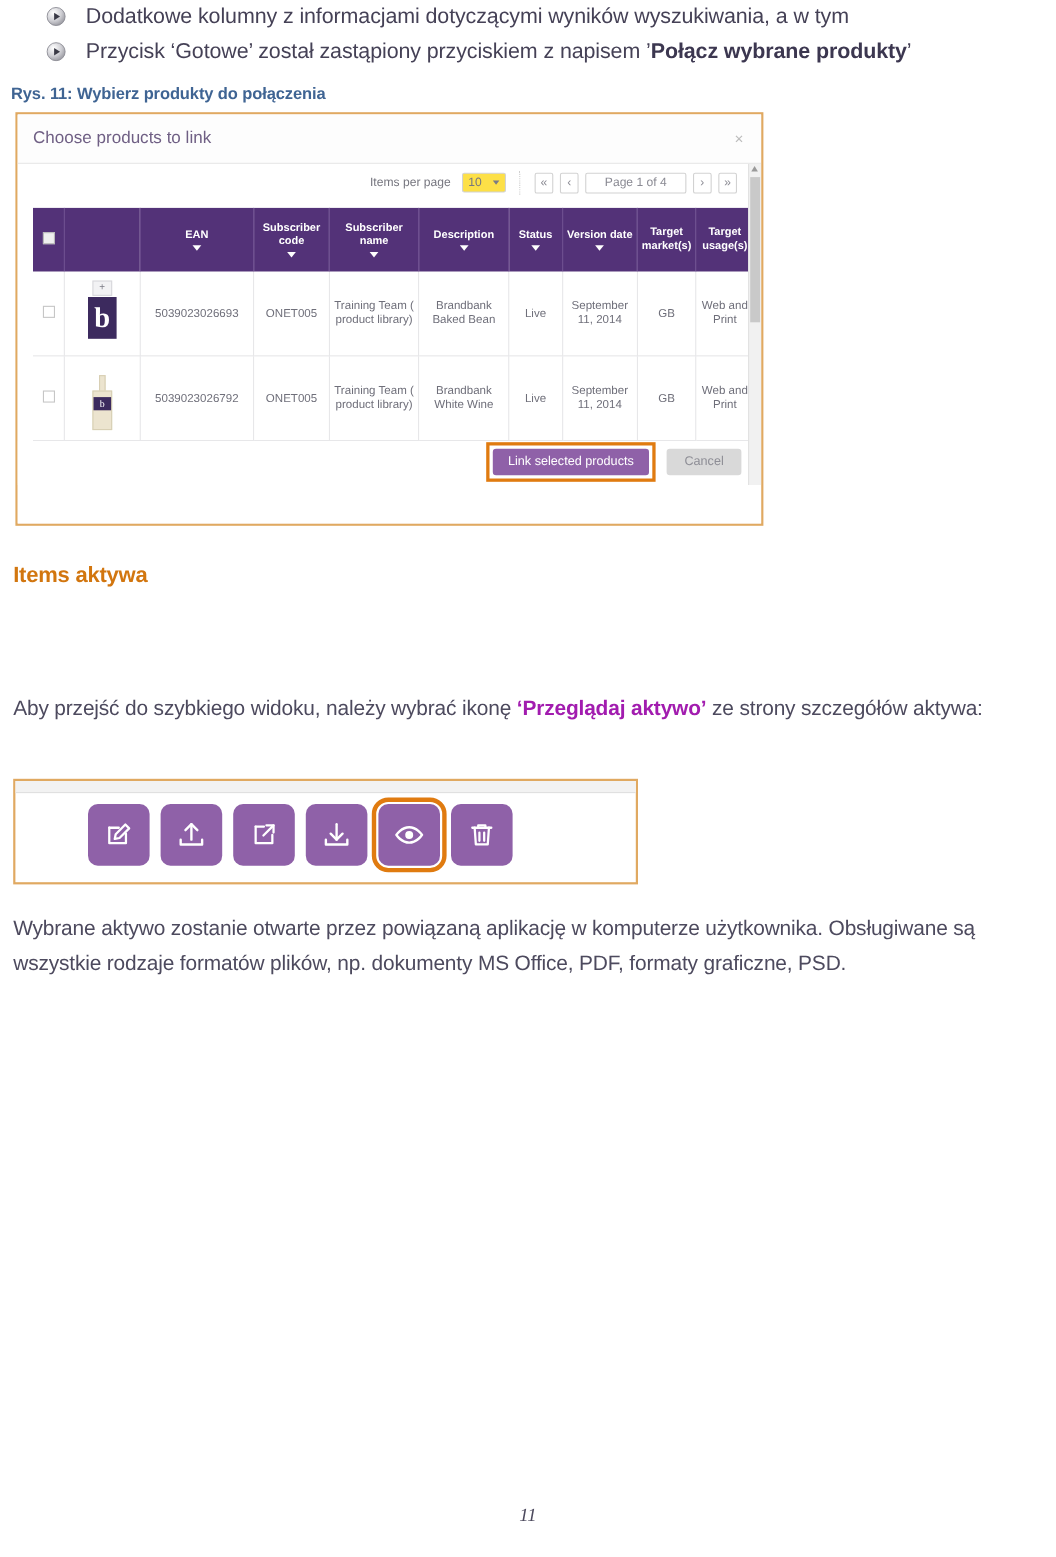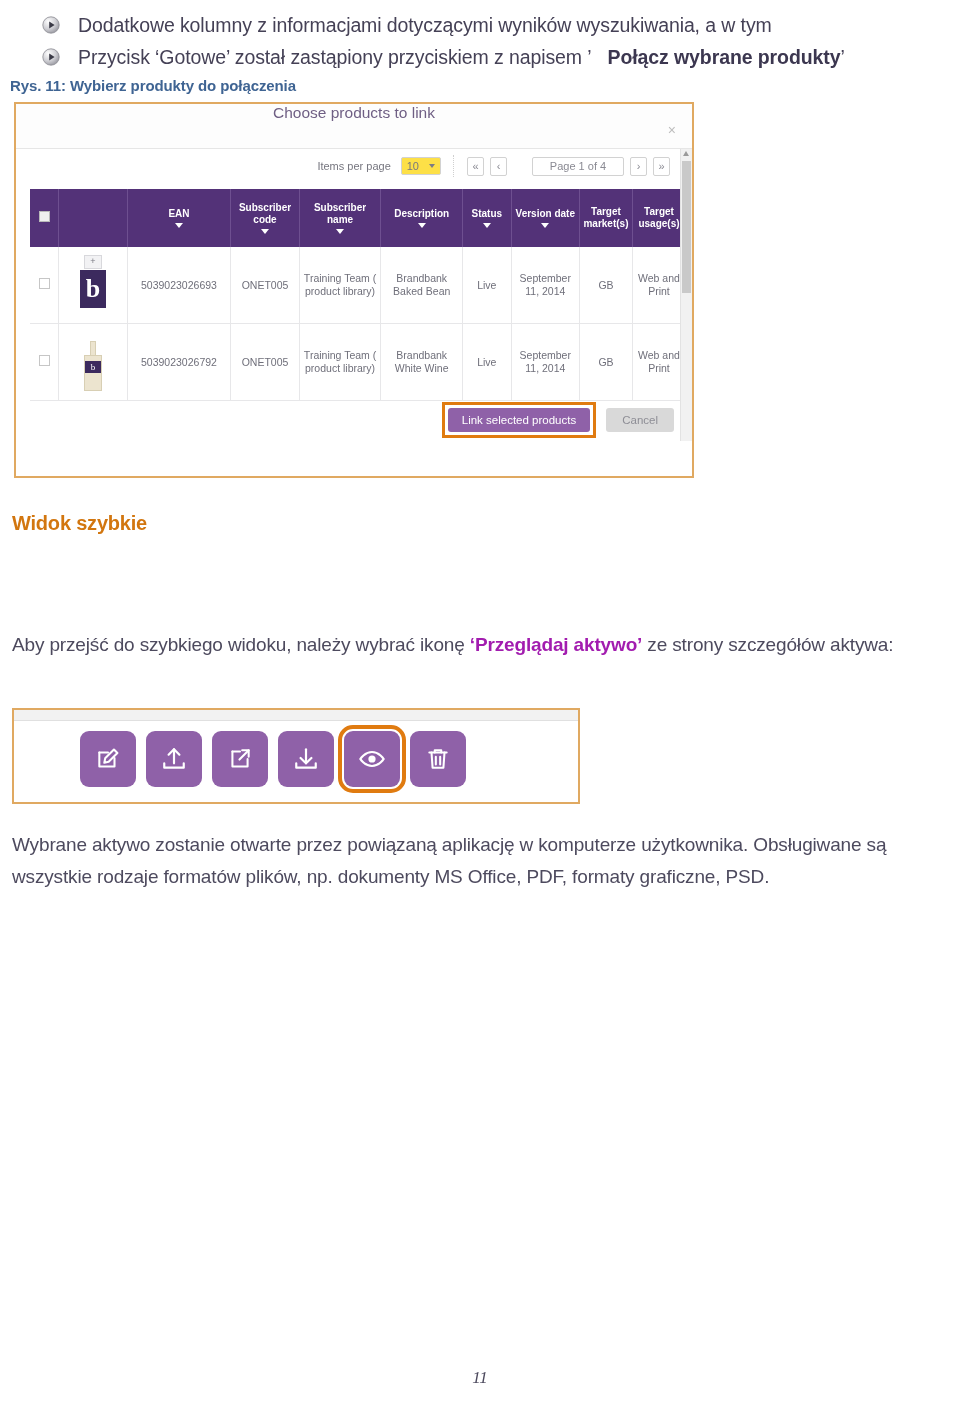--- a/index.html
+++ b/index.html
@@ -23,21 +23,21 @@
     padding: 0;
   }
 
   
   .bullet-list {
     margin: 0;
     padding: 0;
     list-style: none;
     position: absolute;
     left: 42px;
-    top: 12px;
+    top: 2px;
     width: 900px;
     text-align: right;
   }
   .bullet-row {
     display: flex;
     align-items: flex-start;
     margin-bottom: 6px;
   }
   .bullet-icon {
     flex: 0 0 auto;
@@ -45,21 +45,21 @@
     height: 18px;
     margin-top: 4px;
     margin-right: 18px;
   }
   .bullet-text {
     font-size: 19.5px;
     line-height: 26px;
     color: #454156;
     letter-spacing: -0.1px;
   }
-  .bullet-text b { font-weight: bold; color: #3c3750; margin-left: 16px; }
+  .bullet-text b { font-weight: bold; color: #3c3750; }
 
   
   .fig-caption {
     position: absolute;
     font-size: 15px;
     font-weight: bold;
     color: #3f6493;
     letter-spacing: -0.1px;
   }
   #cap-11 { left: 10px; top: 77px; }
@@ -88,21 +88,20 @@
     font-family: "Liberation Sans", sans-serif;
     color: #6b6b7b;
   }
   .dlg-titlebar {
     height: 44px;
     border-bottom: 1px solid #e6e6e6;
     display: flex;
     align-items: center;
     padding: 0 14px;
     background: #fdfdfd;
-    flex-direction: column;
   }
   .dlg-title {
     font-size: 15.5px;
     color: #6f5f84;
     font-weight: normal;
   }
   .dlg-close {
     margin-left: auto;
     font-size: 14px;
     color: #bdbdbd;
@@ -205,21 +204,20 @@
     background: #fff;
     border-radius: 2px;
     font-size: 11px;
     color: #8a8a93;
     width: 92px;
     height: 19px;
     display: flex;
     align-items: center;
     justify-content: center;
     box-sizing: border-box;
-    margin-left: 19px;
   }
 
   
   .p-table {
     border-collapse: collapse;
     table-layout: fixed;
     width: 656px;
     margin: 8px 0 0 14px;
     font-size: 10.5px;
   }
@@ -617,21 +615,21 @@
           <span class="btn-link-wrap">
             <button class="btn-link">Link selected products</button>
           </span>
           <button class="btn-cancel">Cancel</button>
         </div>
 
       </div>
     </div>
   </div>
 
-  <div class="sec-heading" style="top:512px;">Widok szybkie</div>
+  <div class="sec-heading" style="top:512px;">Items aktywa</div>
 
 
   <div class="para" style="top:629px;">
     <span>Aby przejść do szybkiego widoku, należy wybrać ikonę </span><b>‘Przeglądaj aktywo’</b><span> ze strony szczegółów aktywa:</span>
   </div>
 
   <div class="figure-frame" id="figure-icons">
     <div class="icons-strip-top"></div>
     <div class="icon-row">
 

